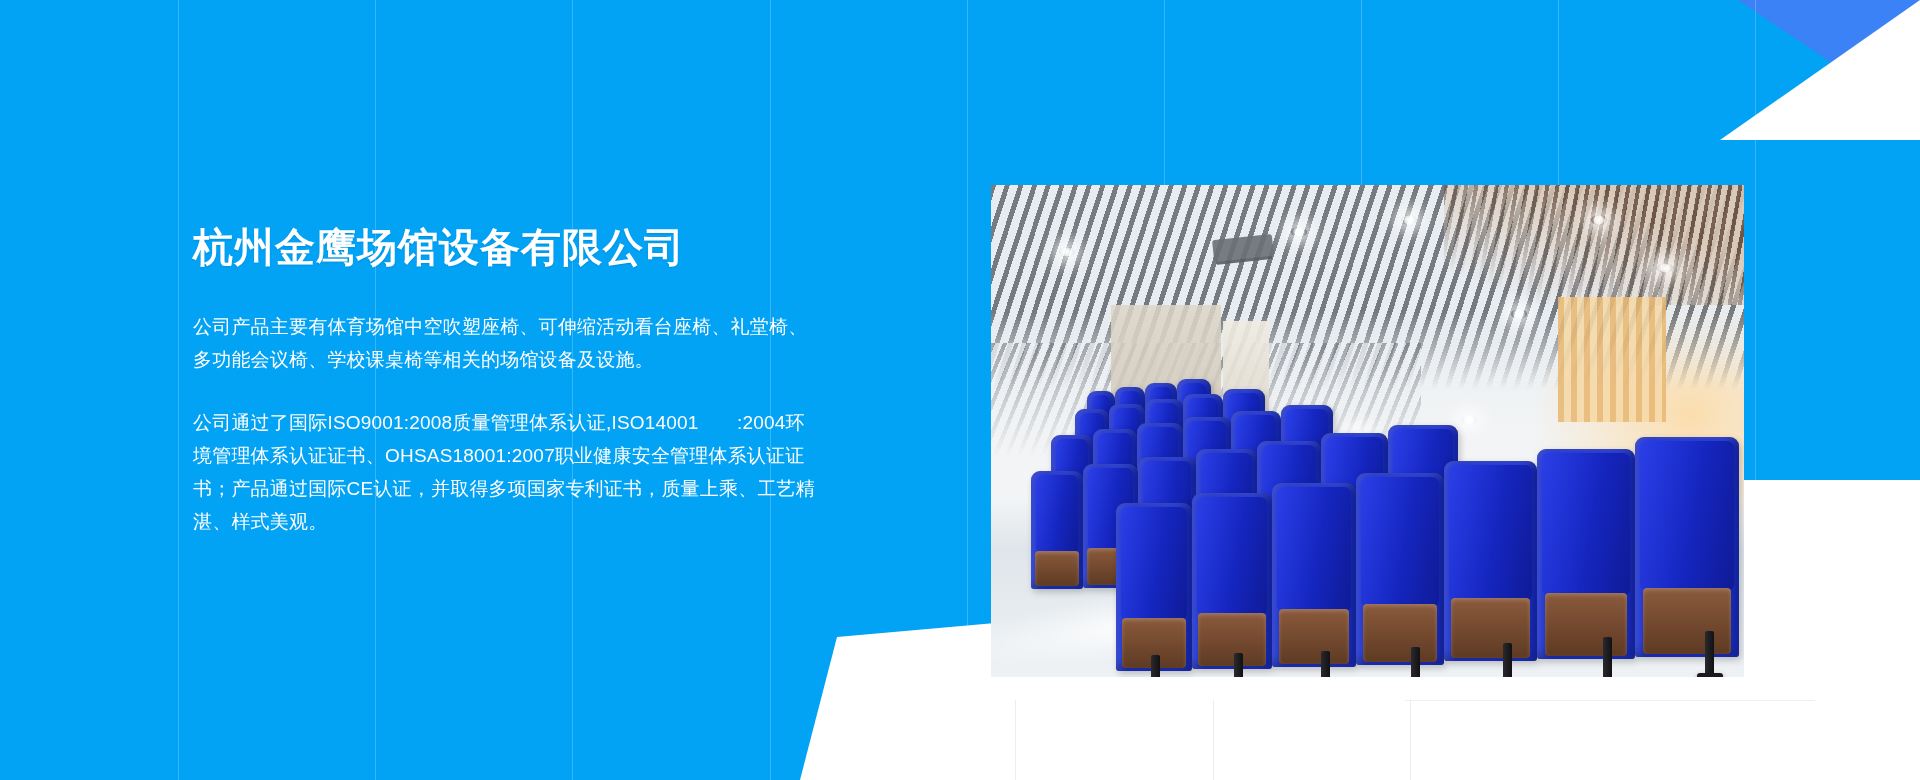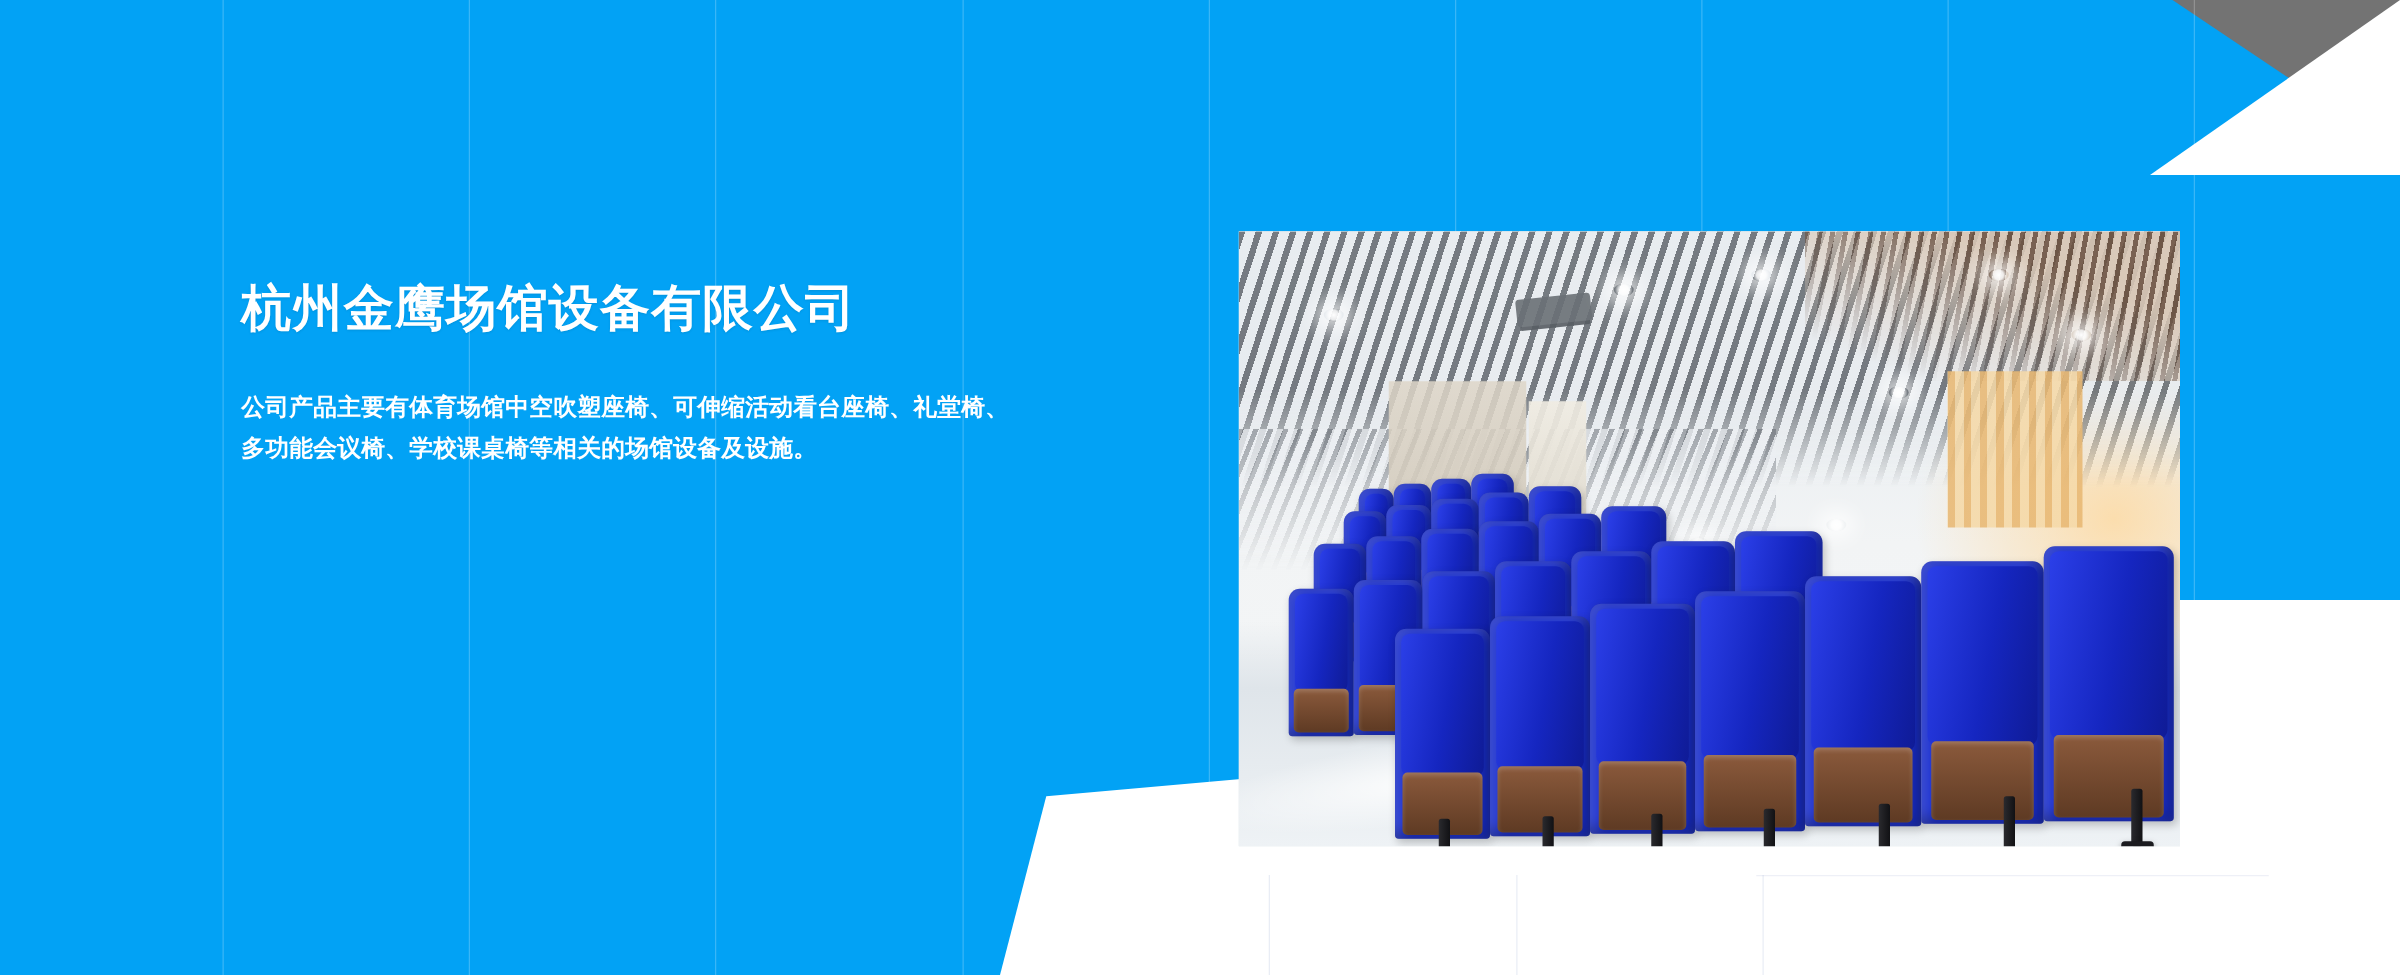--- a/index.html
+++ b/index.html
@@ -8,21 +8,21 @@
     width:1920px; height:780px;
     overflow:hidden;
     background:#ffffff;
     font-family:"Liberation Sans","DejaVu Sans",sans-serif;
   }
 
   #banner {
     position:relative;
     width:1920px;
     height:780px;
-    background:#737373;
+    background:#3b82f6;
     overflow:hidden;
   }
 
   
   .blue-shape {
     position:absolute;
     left:0; top:0;
     width:1920px; height:780px;
     background:#02a2f5;
     
@@ -97,21 +97,21 @@
     text-shadow:0 1px 2px rgba(0,0,0,0.10);
     margin-bottom:38px;
     white-space:nowrap;
   }
   .para {
     font-size:19px;
     line-height:33px;
     color:#ffffff;
     margin-bottom:30px;
     letter-spacing:0.2px;
-    font-weight:700;
+    font-weight:400;
   }
   .para:last-child { margin-bottom:0; }
 
   
   .photo-frame {
     position:absolute;
     left:991px;
     top:185px;
     width:753px;
     height:492px;
@@ -315,20 +315,21 @@
     <div class="wl" style="left:1410px; top:700px; height:92px;"></div>
     <div class="wl-h" style="left:1405px; top:700px; width:410px;"></div>
   </div>
 
   <div class="text-col">
     <h1 class="company-title">杭州金鹰场馆设备有限公司</h1>
 
     <p class="para">公司产品主要有体育场馆中空吹塑座椅、可伸缩活动看台座椅、礼堂椅、多功能会议椅、学校课桌椅等相关的场馆设备及设施。</p>
 
 
+    <p class="para">公司通过了国际ISO9001:2008质量管理体系认证,ISO14001　　:2004环境管理体系认证证书、OHSAS18001:2007职业健康安全管理体系认证证书；产品通过国际CE认证，并取得多项国家专利证书，质量上乘、工艺精湛、样式美观。</p>
   </div>
 
   <div class="photo-frame">
     <div class="photo"></div>
 
     <div class="ceiling"></div>
     <div class="ceiling-2"></div>
     <div class="wood-band"></div>
     <div class="projector"></div>
 

